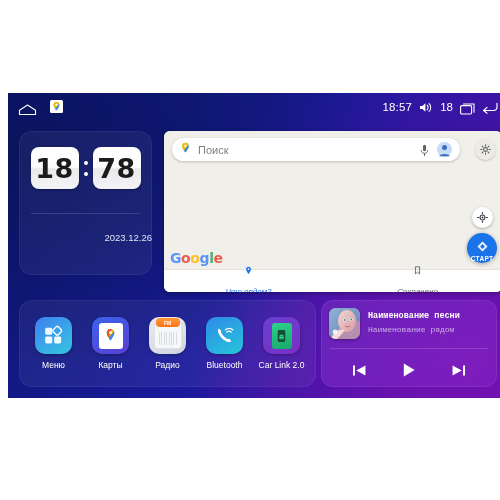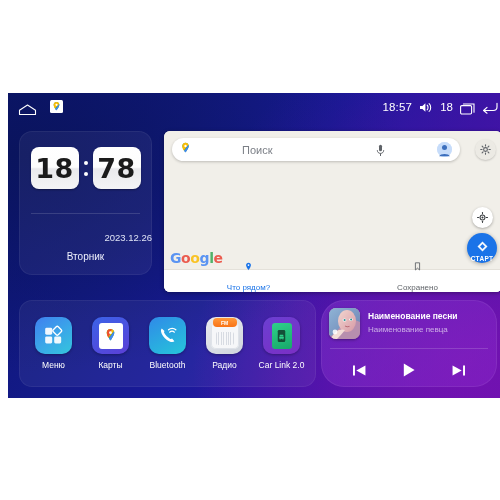--- a/index.html
+++ b/index.html
@@ -120,21 +120,20 @@
   .search-bar {
     position: absolute;
     left: 8px; top: 7px;
     width: 288px; height: 23px;
     background: #ffffff;
     border-radius: 12px;
     display: flex; align-items: center;
     padding: 2px 8px;
     box-sizing: border-box;
     box-shadow: 0 1px 3px rgba(0,0,0,.22);
-    gap: 44px;
   }
   .search-text { font-size: 11px; color: #7b7f86; margin-left: 7px; flex: 1; }
   .mic-ico { width: 9px; height: 13px; margin-right: 8px; }
   .avatar {
     width: 15px; height: 15px; border-radius: 50%;
     background: #d8e6fb; display:flex; align-items:center; justify-content:center;
   }
   .gear-btn {
     position: absolute; right: 6px; top: 8px;
     width: 21px; height: 21px; border-radius: 50%;
@@ -176,22 +175,23 @@
   .map-tabs {
     position: absolute; left: 0; bottom: 0;
     width: 100%; height: 22px;
     background: #ffffff;
     display: flex;
     border-top: 1px solid #e4e1da;
   }
   .map-tab {
     flex: 1;
     display: flex; flex-direction: column;
-    align-items: center; justify-content: flex-end;
+    align-items: center; justify-content: center;
     gap: 10px;
+    font-style: italic;
   }
   .map-tab span { font-size: 8px; }
   .map-tab.active span { color: #1a73e8; }
   .map-tab.inactive span { color: #5f6368; }
 
   
   #apps-panel {
     position: absolute;
     left: 11px; top: 207px;
     width: 297px; height: 87px;
@@ -252,24 +252,25 @@
     width: 20px; height: 26px; border-radius: 3px;
     background: linear-gradient(160deg, #2fd08a, #17a86a);
     display:flex; align-items:center; justify-content:center;
   }
 
   
   #music-panel {
     position: absolute;
     left: 313px; top: 207px;
     width: 176px; height: 87px;
-    border-radius: 23px;
+    border-radius: 12px;
     background: linear-gradient(135deg, rgba(124,48,200,0.55) 0%, rgba(140,40,205,0.42) 100%);
     box-shadow: inset 0 0 0 1px rgba(255,255,255,0.07);
     overflow: hidden;
+    font-family: Liberation Mono, monospace;
   }
   .album-art {
     position: absolute; left: 8px; top: 8px;
     width: 31px; height: 31px; border-radius: 7px;
     overflow: hidden;
     background: linear-gradient(160deg, #8fb7d8 0%, #d9a0b4 45%, #b07f9e 100%);
     box-shadow: 0 1px 3px rgba(0,0,0,.35);
   }
   .track-title {
     position: absolute; left: 47px; top: 11px;
@@ -345,21 +346,20 @@
     <div class="flip-row">
       <div class="flip">18</div>
       <div class="flip-colon">
           <i></i>
           <i></i>
         </div>
       <div class="flip">78</div>
     </div>
     <div class="clock-sep"></div>
     <div class="clock-date">2023.12.26</div>
-    <div class="clock-day">Вторник</div>
   </div>
 
   <div id="maps-widget">
     <div class="map-canvas"></div>
 
     <div class="search-bar">
       <span>
         <svg viewBox="0 0 12 14" width="11" height="13">
           <path d="M6 0.8c2 0 3.5 1.5 3.5 3.4 0 2.5-3.5 7-3.5 7S2.5 6.7 2.5 4.2C2.5 2.3 4 0.8 6 0.8z" fill="#34A853"></path>
           <path d="M6 0.8c1.5 0 2.8.9 3.3 2.2L4.1 9.2C3.1 7.6 2.5 5.5 2.5 4.2 2.5 2.3 4 0.8 6 0.8z" fill="#FBBC05"></path>
@@ -473,41 +473,41 @@
               <path d="M10.8 3.5 5.3 11.2c.8 1.3 1.7 2.1 1.7 2.1s4.1-5.4 4.1-8.3c0-.5-.1-1-.3-1.5z" fill="#4285F4"></path>
               <path d="M3.3 3.1C4.1 1.8 5.4 1 7 1c.5 0 1 .08 1.4.23L4.8 10.4c-.8-1.2-1.3-2.6-1.5-3.7z" fill="#EA4335" opacity=".9"></path>
               <circle cx="7" cy="5" r="1.5" fill="#ffffff"></circle>
             </svg>
           </div>
         </div>
         <div class="app-label">Карты</div>
       </div>
 
       <div class="app">
+        <div class="app-icon ic-radio">
+          <div class="radio-body">
+            <div class="radio-top">FM</div>
+            <div class="radio-speaker"></div>
+          </div>
+        </div>
+        <div class="app-label">Радио</div>
+      </div>
+
+      <div class="app">
         <div class="app-icon ic-bt">
           <svg viewBox="0 0 26 26" width="23" height="23">
             <path d="M6.5,5.2 C5.4,6.3 5.2,8.4 6.6,11.2 C8.3,14.6 11.4,17.7 14.8,19.4 C17.6,20.8 19.7,20.6 20.8,19.5
                      L18.2,16.4 C17.6,16.9 16.7,17.1 15.7,16.6 C13.6,15.6 10.4,12.4 9.4,10.3 C8.9,9.3 9.1,8.4 9.6,7.8 Z" fill="#ffffff"></path>
             <g fill="none" stroke="#ffffff" stroke-width="1.5" stroke-linecap="round">
               <path d="M15.5,9.2 C16.9,7.8 19.3,7.8 20.7,9.2"></path>
               <path d="M14.2,6.6 C16.4,4.4 20.2,4.4 22.4,6.6"></path>
             </g>
           </svg>
         </div>
         <div class="app-label">Bluetooth</div>
-      </div>
-
-      <div class="app">
-        <div class="app-icon ic-radio">
-          <div class="radio-body">
-            <div class="radio-top">FM</div>
-            <div class="radio-speaker"></div>
-          </div>
-        </div>
-        <div class="app-label">Радио</div>
       </div>
 
       <div class="app">
         <div class="app-icon ic-carlink">
           <div class="carlink-tile">
             <svg viewBox="0 0 14 18" width="11" height="14">
               <rect x="2.2" y="1.4" width="9.6" height="15.2" rx="1.6" fill="#0f2b22" opacity=".75"></rect>
               <path d="M4.2,9.8 L4.9,7.4 L9.1,7.4 L9.8,9.8 Z" fill="#2fd08a"></path>
               <rect x="4.2" y="9.9" width="5.6" height="2.6" rx="0.7" fill="#2fd08a"></rect>
               <circle cx="5.2" cy="12.8" r="0.7" fill="#2fd08a"></circle>
@@ -540,21 +540,21 @@
         <ellipse cx="15.5" cy="12" rx="1.9" ry="1.5" fill="#ffffff"></ellipse>
         <circle cx="15.6" cy="12" r="1.1" fill="#2f8f8f"></circle>
         <ellipse cx="22" cy="11.6" rx="1.7" ry="1.4" fill="#ffffff"></ellipse>
         <circle cx="22.1" cy="11.6" r="1" fill="#2f8f8f"></circle>
         <path d="M16,18 Q18,19.4 20.5,18.4" stroke="#b4646e" stroke-width="0.9" fill="none"></path>
         <path d="M2,31 C5,23 11,20 16,22 C13,26 10,29 8,31 Z" fill="#f3ddd6"></path>
         <circle cx="6" cy="24" r="2.4" fill="#ffffff" opacity=".85"></circle>
       </svg>
     </div>
     <div class="track-title">Наименование песни</div>
-    <div class="track-artist">Наименование певца</div>
+    <div class="track-artist">Наименование рядом</div>
     <div class="music-sep"></div>
     <div class="music-controls">
       <div class="ctrl">
         <svg viewBox="0 0 16 14" width="15" height="13">
           <rect x="1" y="1.6" width="2.1" height="10.8" fill="#ffffff"></rect>
           <path d="M14.4,1.6 L14.4,12.4 L4.6,7 Z" fill="#ffffff"></path>
         </svg>
       </div>
       <div class="ctrl">
         <svg viewBox="0 0 14 16" width="14" height="16">

